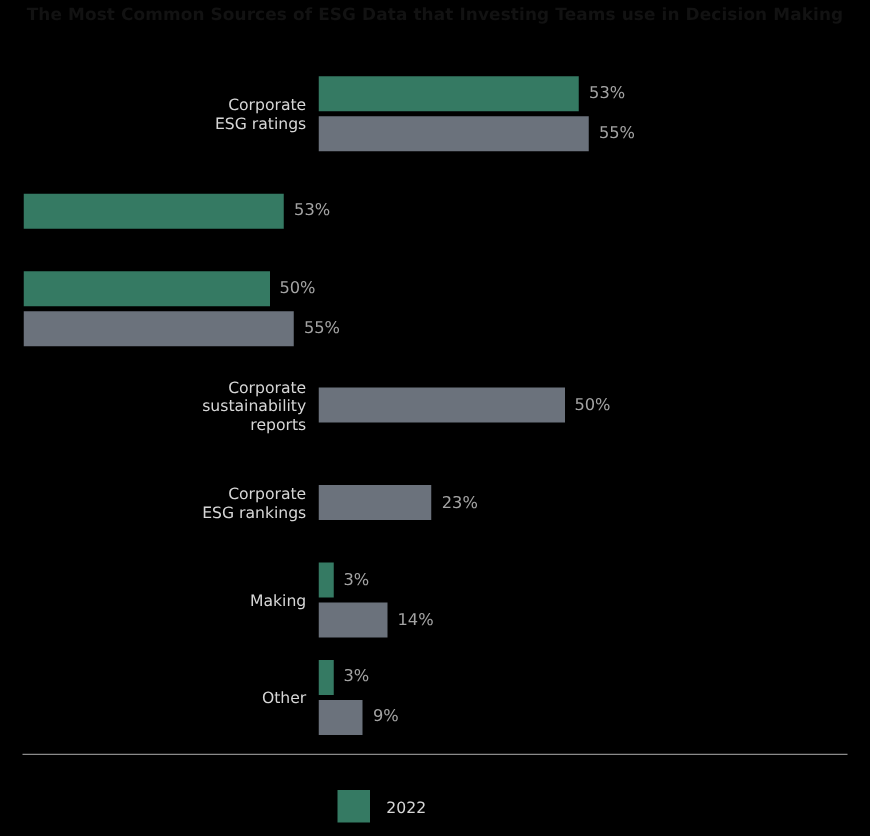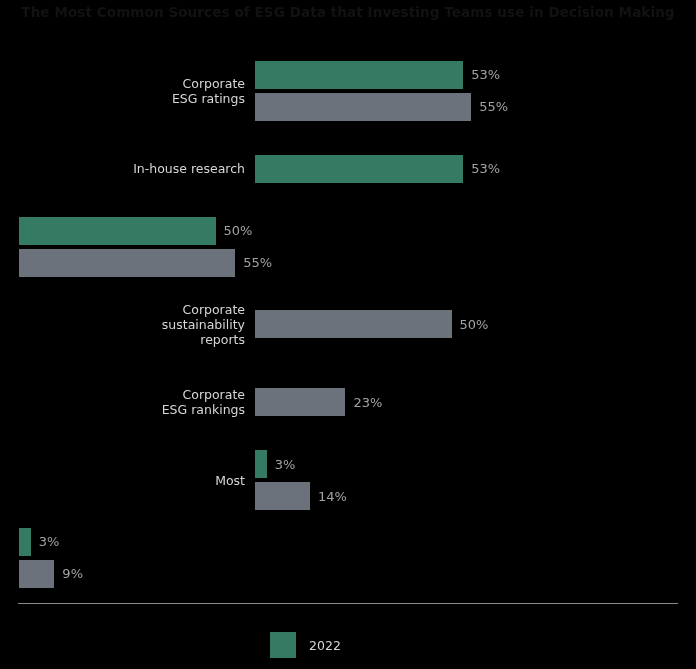--- a/index.html
+++ b/index.html
@@ -138,21 +138,20 @@
             <div class="bar s2022" style="width: 208.29px;"></div>
             <span class="bar-value">53%</span>
           </div>
           <div class="bar-line">
             <div class="bar s2018" style="width: 216.15px;"></div>
             <span class="bar-value">55%</span>
           </div>
         </div>
       </div>
       <div class="cat-row" style="height: 77.8571px;">
-        <div class="cat-label">In-house research</div>
         <div class="bars-wrap">
           <div class="bar-line">
             <div class="bar s2022" style="width: 208.29px;"></div>
             <span class="bar-value">53%</span>
           </div>
         </div>
       </div>
       <div class="cat-row" style="height: 77.8571px;">
         <div class="bars-wrap">
           <div class="bar-line">
@@ -180,33 +179,34 @@
         <div class="cat-label">Corporate
 ESG rankings</div>
         <div class="bars-wrap">
           <div class="bar-line">
             <div class="bar s2018" style="width: 90.39px;"></div>
             <span class="bar-value">23%</span>
           </div>
         </div>
       </div>
       <div class="cat-row" style="height: 77.8571px;">
-        <div class="cat-label">Most</div>
+        <div class="cat-label">Making</div>
         <div class="bars-wrap">
           <div class="bar-line">
             <div class="bar s2022" style="width: 11.79px;"></div>
             <span class="bar-value">3%</span>
           </div>
           <div class="bar-line">
             <div class="bar s2018" style="width: 55.02px;"></div>
             <span class="bar-value">14%</span>
           </div>
         </div>
       </div>
       <div class="cat-row" style="height: 77.8571px;">
+        <div class="cat-label">Other</div>
         <div class="bars-wrap">
           <div class="bar-line">
             <div class="bar s2022" style="width: 11.79px;"></div>
             <span class="bar-value">3%</span>
           </div>
           <div class="bar-line">
             <div class="bar s2018" style="width: 35.37px;"></div>
             <span class="bar-value">9%</span>
           </div>
         </div>

